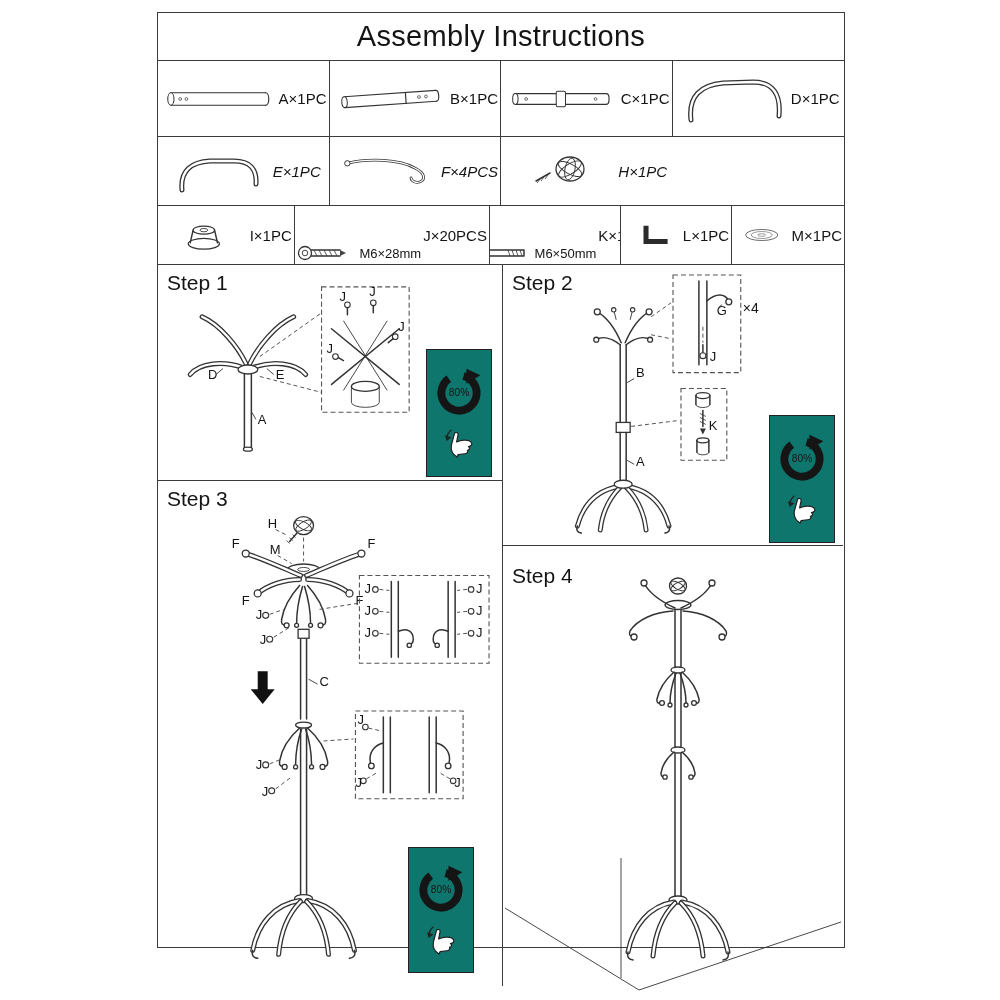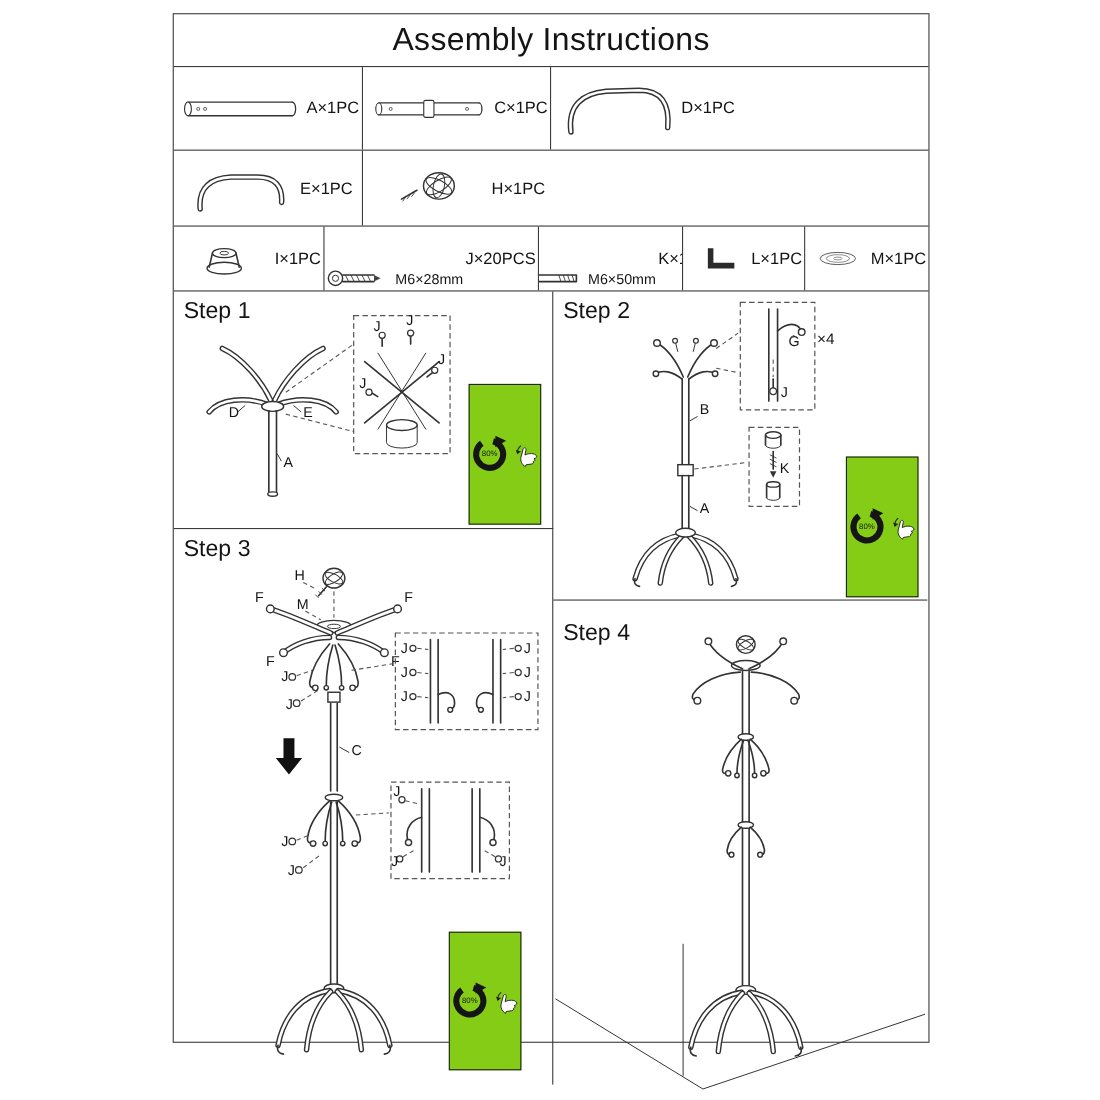--- a/index.html
+++ b/index.html
@@ -2,36 +2,36 @@
 <html><head>
 <meta charset="utf-8">
 <style>
   * { margin:0; padding:0; box-sizing:border-box; }
   html,body { width:1000px; height:1000px; overflow:hidden; }
   body { background:#fff; font-family:"Liberation Sans", sans-serif; position:relative; color:#141414; }
   .sheet { position:absolute; left:157px; top:12px; width:688px; height:936px; border:1.5px solid #3b3b3b; background:#fff; }
   .title { height:48px; border-bottom:1.5px solid #3b3b3b; font-size:29px; display:flex; align-items:center; justify-content:center; letter-spacing:.3px; }
   .prow { display:grid; border-bottom:1.5px solid #3b3b3b; }
   .prow1 { grid-template-columns:repeat(4,1fr); height:76px; }
-  .prow2 { grid-template-columns:repeat(4,1fr); height:69px; }
+  .prow2 { grid-template-columns:repeat(4,1fr); height:69px;font-style:italic; }
   .prow3 { grid-template-columns:137fr 195fr 132fr 111fr 112fr; height:59px; }
   .cell { border-right:1.4px solid #3b3b3b; display:flex; flex-direction:row; align-items:center; justify-content:center; gap:2px; padding:3px 2px; overflow:hidden; }
   .cell:last-child { border-right:none; }
   .plabel { font-size:15px; }
   .specrow { display:flex; align-items:center; gap:5px;margin-top:36px; }
   .spec { font-size:13px; }
   .steps { position:relative; height:721px; }
   .step { position:absolute; }
   .s1 { left:0; top:0; width:345px; height:216px; border-right:1.4px solid #3b3b3b; border-bottom:1.4px solid #3b3b3b; }
   .s2 { left:345px; top:0; width:340px; height:281px; border-bottom:1.4px solid #3b3b3b; }
   .s3 { left:0; top:216px; width:345px; height:505px; border-right:1.4px solid #3b3b3b; }
   .s4 { left:345px; top:281px; width:340px; height:440px;margin-top:12px; }
   .step-title { position:absolute; left:9px; top:6px; font-size:21px; z-index:2; }
   .illu { position:absolute; inset:0; width:100%; height:100%; }
-  .progress { position:absolute; width:66px; border:1.6px solid #222; background:#84cc16; display:flex; flex-direction:row; align-items:center; justify-content:center; gap:4px; z-index:3; }
+  .progress { position:absolute; width:66px; border:1.6px solid #222; background:#0f766e; display:flex; flex-direction:column; align-items:center; justify-content:center; gap:4px; z-index:3; }
   .p1 { right:10px; top:84px; height:128px; }
   .p2 { right:8px; top:150px; height:128px; }
   .p3 { left:250px; top:366px; height:126px; }
   .p4 { left:246px; top:242px; width:70px; height:144px; }
   .ring { width:52px; height:52px; }
   .hand-svg { width:34px; height:36px; }
   svg text { font-family:"Liberation Sans", sans-serif; }
   .lbl { font-size:13px; fill:#141414; }
   .lbl2 { font-size:14px; fill:#141414; }
   .pct { font-size:11px; fill:#141414; }
@@ -62,20 +62,33 @@
         <path class="ln" d="M14,12 H136 M14,28 H136"></path>
         <ellipse class="wht" cx="14" cy="20" rx="4" ry="8"></ellipse>
         <path class="ln" d="M136,12 a4,8 0 0 1 0,16"></path>
         <circle class="thin" cx="26" cy="20" r="1.8" fill="#fff"></circle>
         <circle class="thin" cx="34" cy="20" r="1.8" fill="#fff"></circle>
       </svg>
       <div class="plabel">A×1PC</div>
     </div>
     <div class="cell">
       <svg width="150" height="40" viewBox="0 0 150 40">
+        <g transform="rotate(-4 75 20)">
+          <path class="ln" d="M16,13 H134 M16,27 H134"></path>
+          <ellipse class="wht" cx="16" cy="20" rx="3.5" ry="7"></ellipse>
+          <path class="ln" d="M134,13 a3.5,7 0 0 1 0,14"></path>
+          <path class="ln" d="M95,13 V27"></path>
+          <circle class="thin" cx="112" cy="20" r="1.8" fill="#fff"></circle>
+          <circle class="thin" cx="121" cy="20" r="1.8" fill="#fff"></circle>
+        </g>
+      </svg>
+      <div class="plabel">B×1PC</div>
+    </div>
+    <div class="cell">
+      <svg width="150" height="40" viewBox="0 0 150 40">
         <path class="ln" d="M16,13 H134 M16,27 H134"></path>
         <ellipse class="wht" cx="16" cy="20" rx="3.5" ry="7"></ellipse>
         <path class="ln" d="M134,13 a3.5,7 0 0 1 0,14"></path>
         <rect class="wht" x="69" y="10" width="12" height="20" rx="2"></rect>
         <circle class="thin" cx="30" cy="20" r="1.8" fill="#fff"></circle>
         <circle class="thin" cx="120" cy="20" r="1.8" fill="#fff"></circle>
       </svg>
       <div class="plabel">C×1PC</div>
     </div>
     <div class="cell">
@@ -87,20 +100,28 @@
     </div>
   </div>
 
   <div class="prow prow2">
     <div class="cell">
       <svg width="105" height="46" viewBox="0 0 105 46">
         <path class="tb" d="M16,42 C14,22 26,14 44,13 L68,13 C84,13 91,21 90,36"></path>
         <path class="ti" d="M16,42 C14,22 26,14 44,13 L68,13 C84,13 91,21 90,36"></path>
       </svg>
       <div class="plabel">E×1PC</div>
+    </div>
+    <div class="cell">
+      <svg width="140" height="44" viewBox="0 0 140 44">
+        <path class="tc" d="M20,12 C48,5 88,7 108,18 C120,24 123,32 115,36 C110,38 104,36 103,31"></path>
+        <path class="tci" d="M20,12 C48,5 88,7 108,18 C120,24 123,32 115,36 C110,38 104,36 103,31"></path>
+        <circle class="ball" cx="20" cy="12" r="3.5"></circle>
+      </svg>
+      <div class="plabel">F×4PCS</div>
     </div>
     <div class="cell">
       <svg width="110" height="48" viewBox="0 0 110 48">
         <path class="ln" d="M30,34 L44,26"></path>
         <path class="hatch" d="M31,36 l3,-4 M35,34 l3,-4 M39,32 l3,-4"></path>
         <ellipse class="wht" cx="64" cy="22" rx="14" ry="12"></ellipse>
         <ellipse class="thin" cx="64" cy="22" rx="13" ry="5" transform="rotate(28 64 22)" fill="none"></ellipse>
         <ellipse class="thin" cx="64" cy="22" rx="13" ry="5" transform="rotate(-32 64 22)" fill="none"></ellipse>
         <ellipse class="thin" cx="64" cy="22" rx="5" ry="11" transform="rotate(12 64 22)" fill="none"></ellipse>
       </svg>

